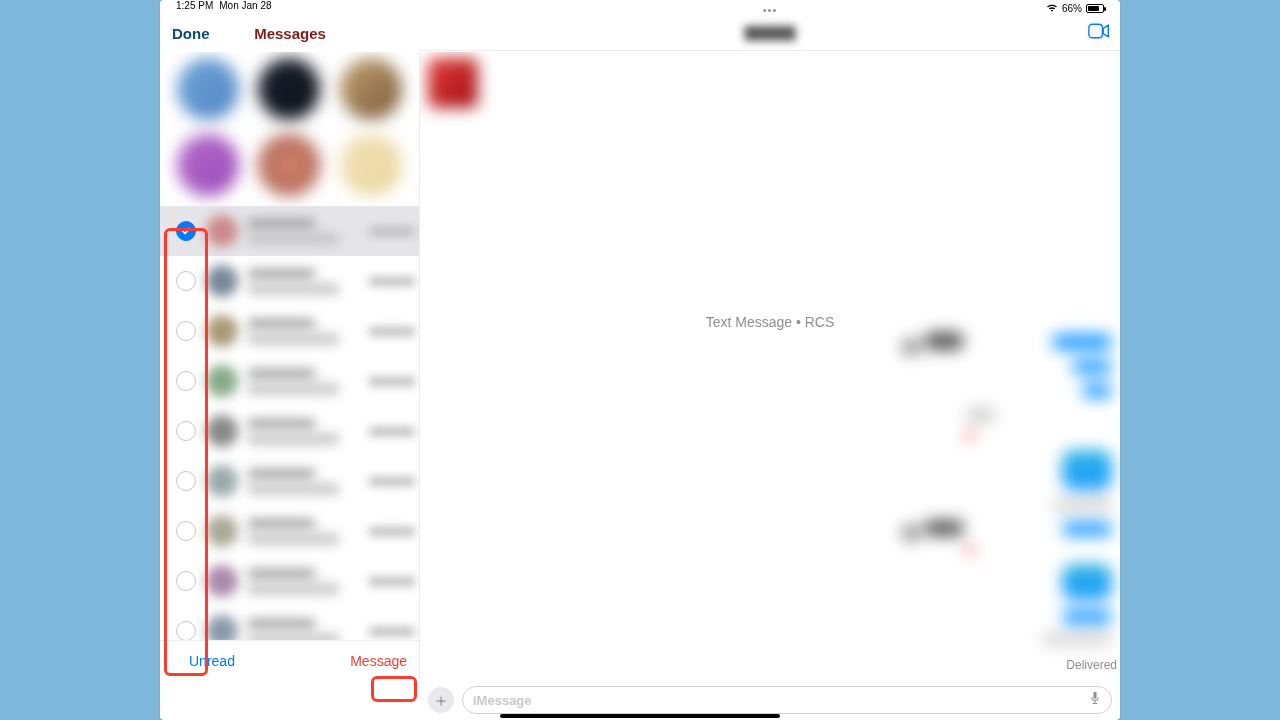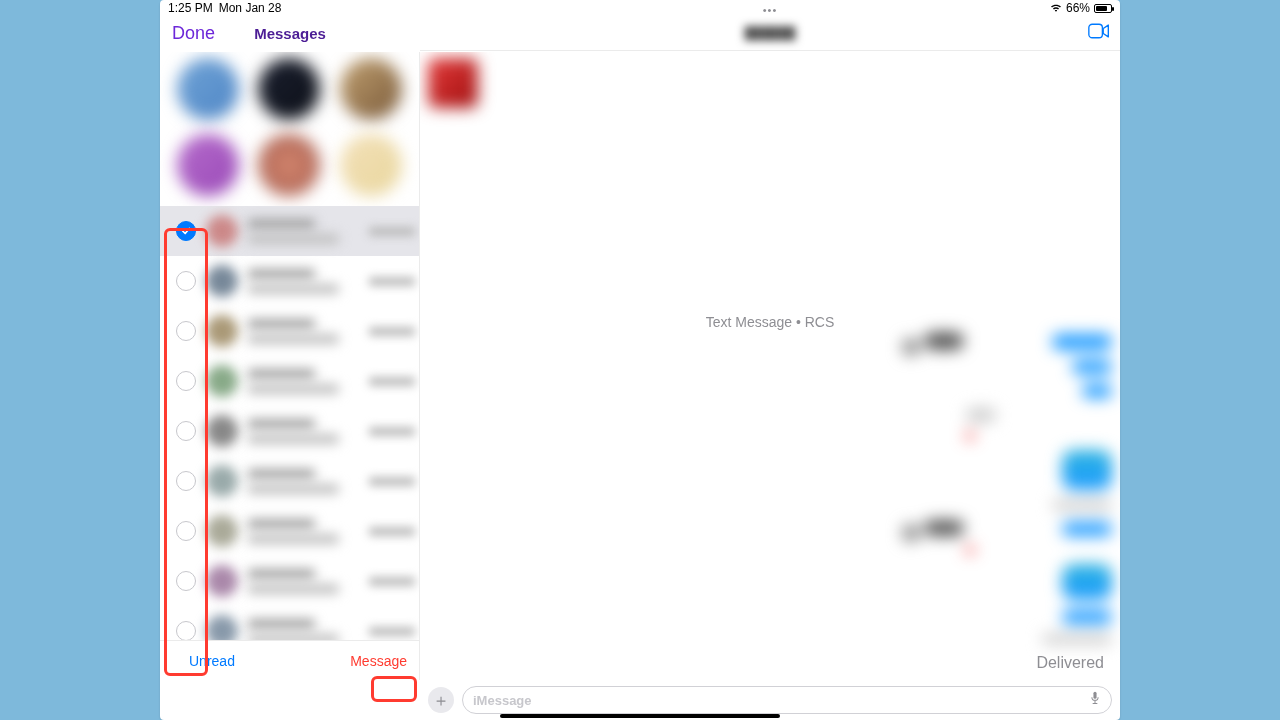--- a/index.html
+++ b/index.html
@@ -1,33 +1,33 @@
 <!DOCTYPE html>
 <html><head>
 <meta charset="utf-8">
 <style>
   * { box-sizing: border-box; margin: 0; padding: 0; }
   html, body { width: 1280px; height: 720px; font-family: -apple-system, "Helvetica Neue", Helvetica, Arial, sans-serif; }
   body { background: #7eb9db; display: flex; justify-content: center; align-items: flex-start; }
   .device { width: 960px; height: 720px; background: #ffffff; position: relative; margin: 0 auto; border-radius: 4px; overflow: hidden; box-shadow: 0 1px 2px rgba(0,0,0,0.15); }
   
-  .status-bar { height: 16px; display: flex; justify-content: space-between; align-items: center; padding: 0 8px; font-size: 12px; color: #000; font-weight: 500;}
+  .status-bar { height: 16px; display: flex; justify-content: space-between; padding: 0 16px; font-size: 10px; color: #000; font-weight: 500;}
   .status-left { display:flex; gap:6px; }
   .status-right { display:flex; gap:4px; align-items:center;}
   .battery { width:18px; height:9px; border:1px solid #000; border-radius:2px; position:relative;}
   .battery::after{content:"";position:absolute;right:-3px;top:2px;width:2px;height:4px;background:#000;border-radius:1px;}
   .battery .fill{position:absolute;left:1px;top:1px;bottom:1px;width:70%;background:#000;border-radius:1px;}
   .wifi-ic{width:12px;height:9px;position:relative;}
   .wifi-ic svg{display:block;}
 
   
   .topnav { height: 36px; display:flex; align-items:center; position: relative; border-bottom: 0.5px solid rgba(0,0,0,0); }
   .sidebar-header { width: 260px; display:flex; align-items:center; position:relative; height:100%; padding:0 12px;}
-  .done-btn { color:#6d28d9; font-size:18px; font-weight:400; cursor:pointer; }
-  .sidebar-title { position:absolute; left:50%; transform:translateX(-50%); font-size:15px; font-weight:600; color:#4c1d95;}
+  .done-btn { color:#0c4a6e; font-size:15px; font-weight:700; cursor:pointer; }
+  .sidebar-title { position:absolute; left:50%; transform:translateX(-50%); font-size:15px; font-weight:600; color:#7f1d1d;}
   .main-header { flex:1; display:flex; align-items:center; justify-content:center; position:relative; height:100%; border-bottom:0.5px solid rgba(0,0,0,0.08);}
   .contact-name { font-size:12px; font-weight:600; color:#555; filter: blur(4px); letter-spacing:0; }
   .facetime-btn { position:absolute; right:10px; top:50%; transform:translateY(-50%); color:#007aff; }
   .facetime-btn svg { width:22px; height:16px; }
   .more-dots { position:absolute; left:50%; top:-12px; transform:translateX(-50%); color:#8e8e93; font-size:11px; letter-spacing:1px; }
 
   .content { display:flex; height: calc(100% - 52px - 40px); }
   .sidebar { width:260px; border-right:0.5px solid rgba(0,0,0,0.08); display:flex; flex-direction:column; overflow:hidden; }
   .pinned-grid { display:grid; grid-template-columns: repeat(3, 1fr); gap:14px; padding:6px 14px 10px 14px; }
   .pin { width:62px; height:62px; border-radius:50%; filter: blur(8px); margin:0 auto; }
@@ -54,21 +54,21 @@
   
   .anno-box { position:absolute; border:3px solid #ff3b30; border-radius:6px; pointer-events:none; z-index:50;}
 
   .sidebar-footer { height:40px; display:flex; align-items:center; justify-content:space-between; padding:0 12px; border-top:0.5px solid rgba(0,0,0,0.08);}
   .unread-btn{color:#007aff;font-size:14px;margin-left:17px;}
   .delete-btn{color:#ff3b30;font-size:14px;position:relative;z-index:60;}
 
   .main-area { flex:1; position:relative; background:#fff; overflow:hidden;}
   .shared-thumb { position:absolute; left:8px; top:6px; width:50px; height:50px; background:linear-gradient(135deg,#e33a3a,#a01010); filter:blur(8px); border-radius:8px;}
   .mid-label { position:absolute; left:50%; top:262px; transform:translateX(-50%); font-size:14px; color:#8e8e93;}
-  .delivered { position:absolute; right:16px; bottom:8px; font-size:16px; color:#8e8e93;}
+  .delivered { position:absolute; right:3px; bottom:8px; font-size:12px; color:#8e8e93;}
   .chat-bubbles { position:absolute; right:8px; top:280px; width:210px; filter:blur(8px);}
   .cb { border-radius:12px; margin-bottom:6px;}
   .cb.out{background:#1e9bff; margin-left:auto;}
   .cb.in{background:#e5e5ea;}
   .cbrow{display:flex;gap:4px;align-items:flex-end;margin-bottom:4px;}
   .avsm{width:18px;height:18px;border-radius:50%;background:#888;}
 
   .input-bar { position:absolute; bottom:0; left:260px; right:0; height:40px; display:flex; align-items:center; padding:0 8px; gap:8px;}
   .plus-btn { width:26px;height:26px;border-radius:50%;background:#e9e9ed;display:flex;align-items:center;justify-content:center;color:#8e8e93;font-size:17px;font-weight:300;}
   .msg-input { flex:1; height:28px; border:1px solid #d1d1d6; border-radius:14px; display:flex;align-items:center;padding:0 10px; }

